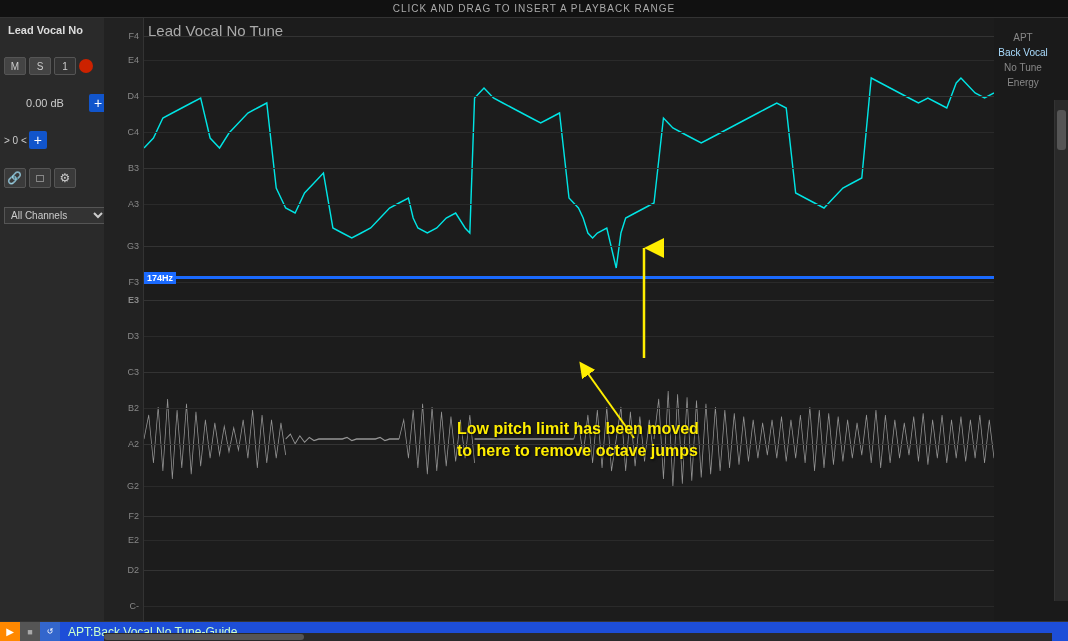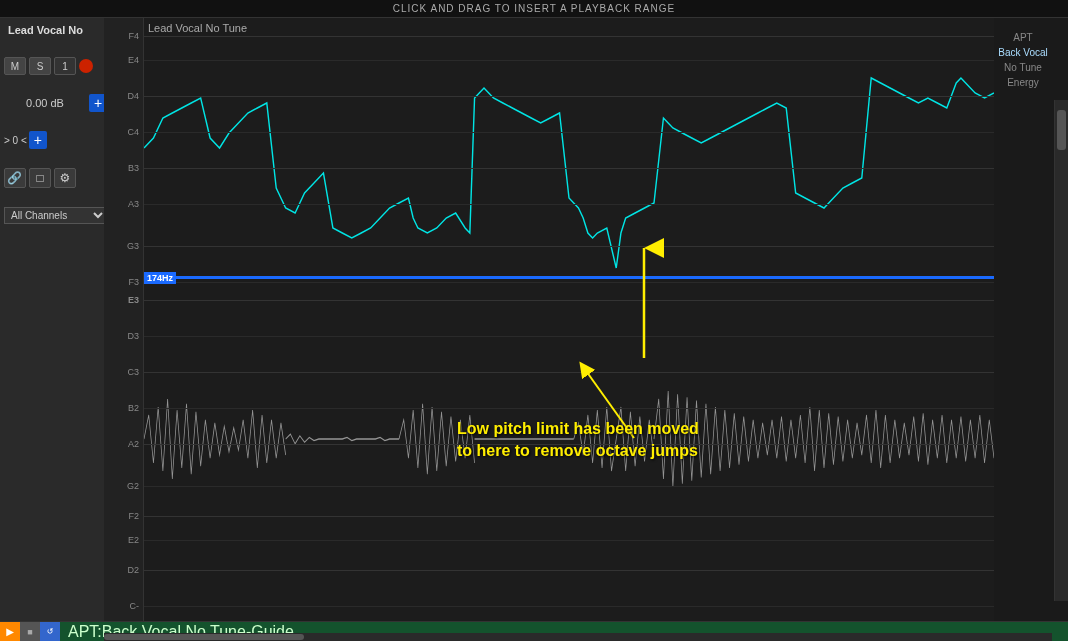--- a/index.html
+++ b/index.html
@@ -389,21 +389,21 @@
   <span class="apt-label">No Tune</span>
   <span class="apt-label">Energy</span>
 </div>
 
 <div id="scrollbar-v" style="position:absolute; top:100px; right:0; width:14px; bottom:40px; background:#2a2a2a; border-left:1px solid #333;">
   <div class="scrollbar-thumb" style="top:10px;"></div>
 </div>
 
 <div id="main-area" style="position:absolute; top:18px; left:104px; right:74px; bottom:20px; overflow:hidden;">
 
-  <div id="track-label-top" style="position:absolute;top:0;left:40px;color:#aaa;font-size:11px;padding:4px;z-index:5;">
+  <div id="track-label-top" style="position:absolute;top:0;left:40px;color:#aaa;font-size:15px;padding:4px;z-index:5;">
     <span>Lead Vocal No Tune</span>
   </div>
 
   <div id="piano-labels">
 
   <div class="note-label" style="top: 18px;">F4</div>
       <div class="note-label" style="top: 42px; padding-left: 48px;">E4</div>
       <div class="note-label" style="top: 78px;">D4</div>
       <div class="note-label" style="top: 114px;">C4</div>
       <div class="note-label" style="top: 150px;">B3</div>
@@ -518,18 +518,18 @@
 <div id="bottom-bar" style="position:absolute;bottom:0;left:0;right:0;height:20px;background:#111;display:flex;align-items:center;border-top:1px solid #333;">
   <button class="play-btn" style="width:20px;height:20px;background:#ff8800;border:none;cursor:pointer;display:flex;align-items:center;justify-content:center;">
     <span style="color:white;font-size:10px;">▶</span>
   </button>
   <button class="stop-btn" style="width:20px;height:20px;background:#555;border:none;cursor:pointer;display:flex;align-items:center;justify-content:center;">
     <span style="color:#aaa;font-size:9px;">■</span>
   </button>
   <div style="width:20px;height:20px;background:#3366cc;border:none;display:flex;align-items:center;justify-content:center;">
     <span style="color:white;font-size:8px;">↺</span>
   </div>
-  <span class="track-label" style="color:#ccffcc;font-size:16px;padding:0 8px;background:#14532d;flex:1;height:100%;display:flex;align-items:center;">APT:Back Vocal No Tune-Guide</span>
+  <span class="track-label" style="color:#ccffcc;font-size:12px;padding:0 8px;background:#1d4ed8;flex:1;height:100%;display:flex;align-items:center;">APT:Back Vocal No Tune-Guide</span>
 
   <div style="position:absolute;bottom:0;left:104px;right:16px;height:8px;background:#2a2a2a;">
     <div style="position:absolute;left:0;top:1px;width:200px;height:6px;background:#555;border-radius:3px;"></div>
   </div>
 </div>
 
 </body></html>

